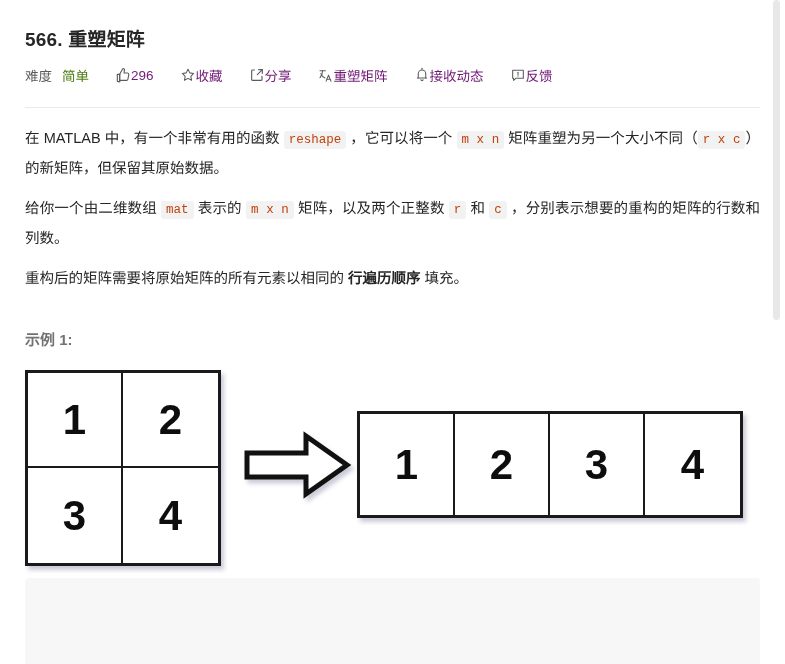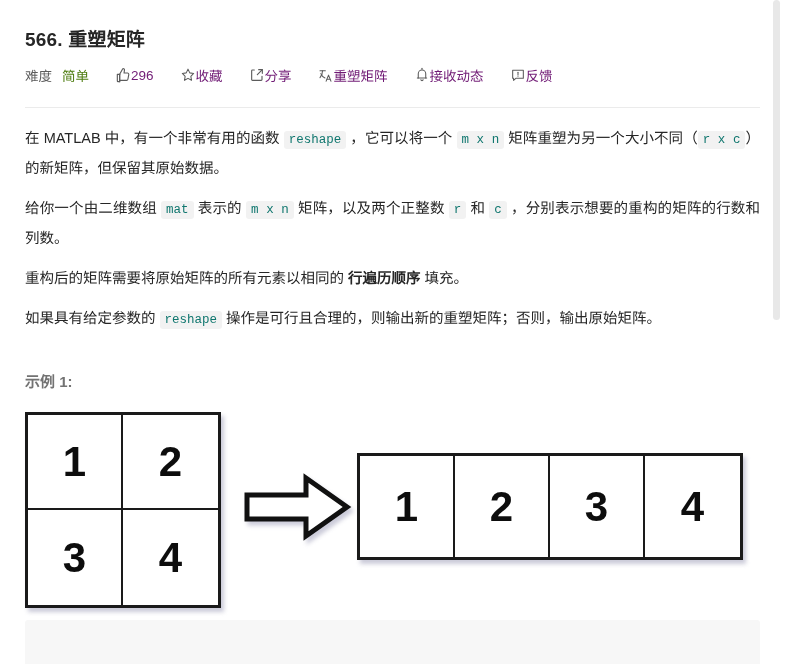--- a/index.html
+++ b/index.html
@@ -82,21 +82,21 @@
     margin: 0 0 12px 0;
     text-align: justify;
   }
   .para:last-child { margin-bottom: 0; }
   code.inline {
     font-family: "Liberation Mono", "DejaVu Sans Mono", monospace;
     font-size: 12.5px;
     background: #f2f2f2;
     border-radius: 3px;
     padding: 2px 5px;
-    color: #0f766e;
+    color: #c2410c;
     white-space: nowrap;
   }
   b.strong { font-weight: 700; margin-top: 12px; }
 
   
   .example-heading {
     font-size: 15px;
     font-weight: 700;
     color: #737373;
     margin: 36px 0 0 0;
@@ -279,21 +279,20 @@
   <div class="divider"></div>
 
   <div class="content">
 
     <p class="para"><span>在 MATLAB 中，有一个非常有用的函数 </span><code class="inline">reshape</code><span> ，它可以将一个 </span><code class="inline">m x n</code><span> 矩阵重塑为另一个大小不同（</span><code class="inline">r x c</code><span>）的新矩阵，但保留其原始数据。</span></p>
 
     <p class="para"><span>给你一个由二维数组 </span><code class="inline">mat</code><span> 表示的 </span><code class="inline">m x n</code><span> 矩阵，以及两个正整数 </span><code class="inline">r</code><span> 和 </span><code class="inline">c</code><span> ，分别表示想要的重构的矩阵的行数和列数。</span></p>
 
     <p class="para"><span>重构后的矩阵需要将原始矩阵的所有元素以相同的 </span><b class="strong">行遍历顺序</b><span> 填充。</span></p>
 
-    <p class="para"><span>如果具有给定参数的 </span><code class="inline">reshape</code><span> 操作是可行且合理的，则输出新的重塑矩阵；否则，输出原始矩阵。</span></p>
 
   </div>
 
   <h2 class="example-heading">示例 1:</h2>
 
   <div class="illustration">
 
     <div class="matrix matrix-2x2 mat-shadow">
       <div class="cell">1</div>
       <div class="cell">2</div>

